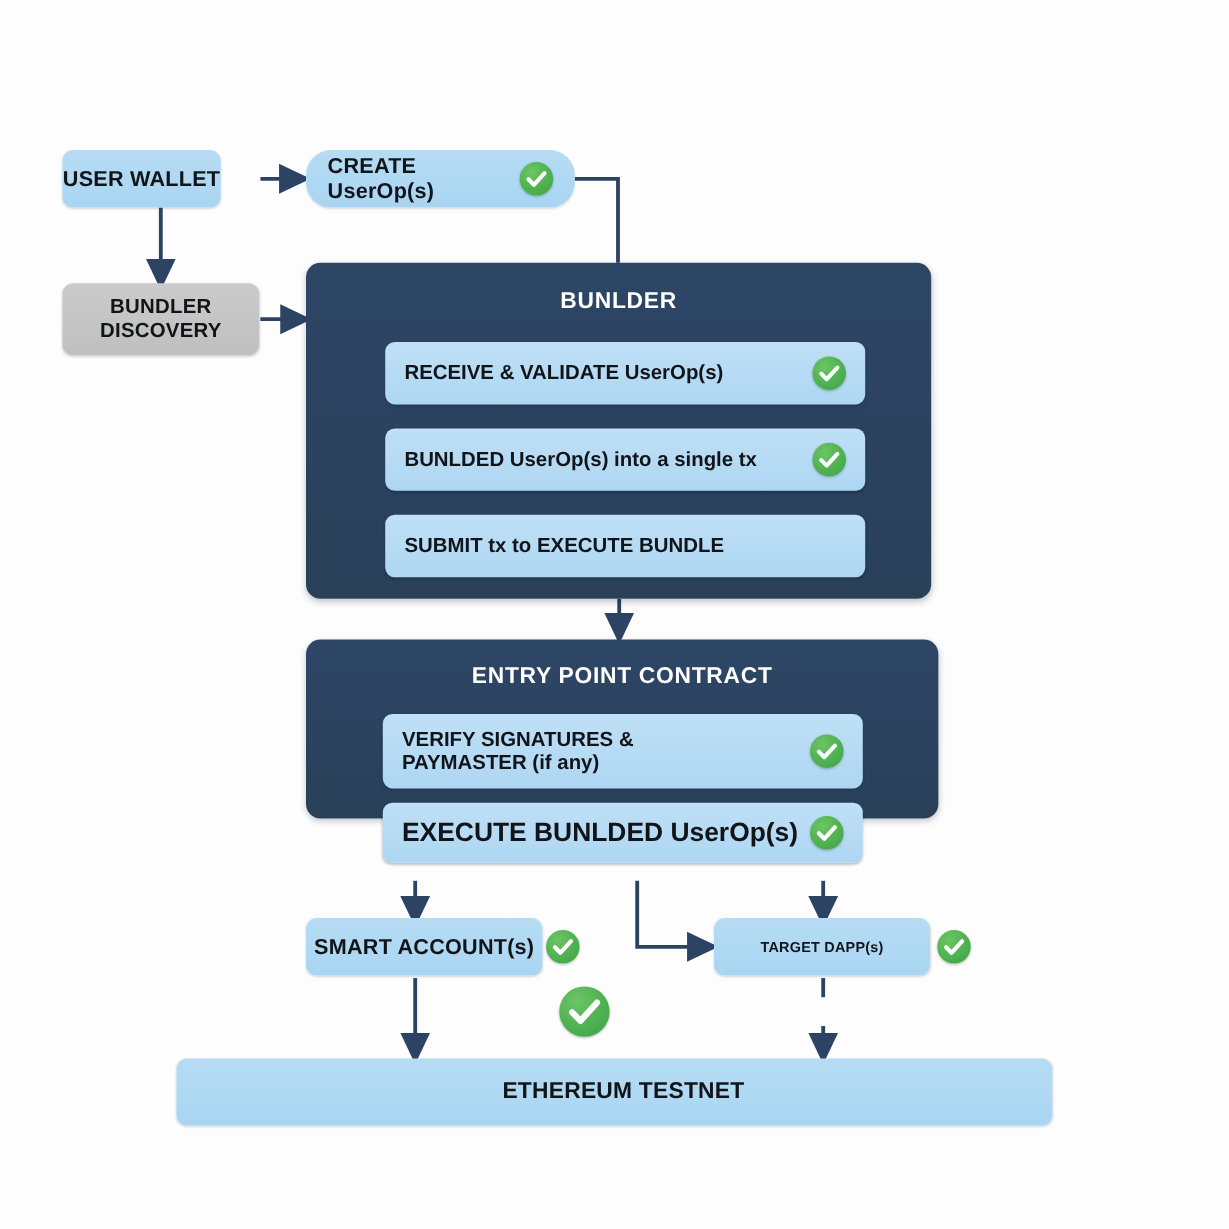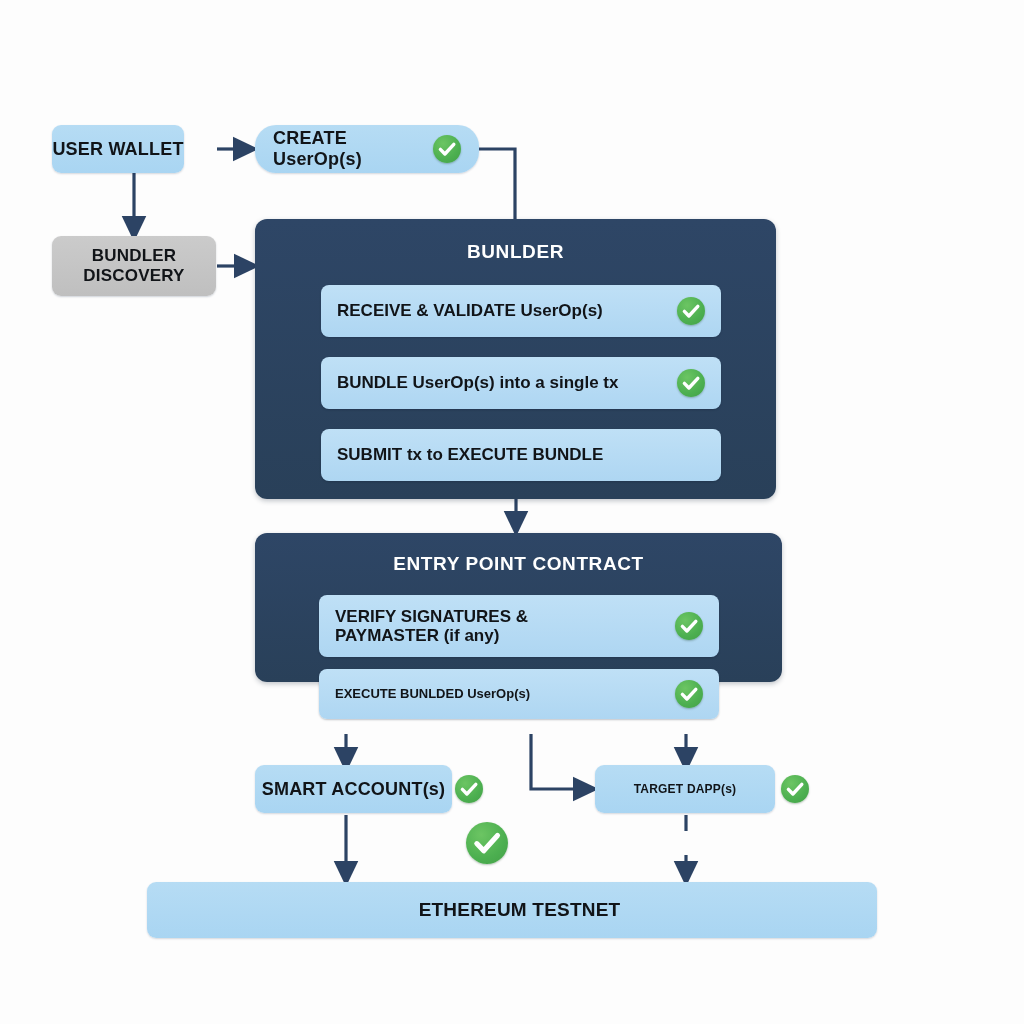--- a/index.html
+++ b/index.html
@@ -142,21 +142,21 @@
     <div class="row" style="left:66px;top:66px;width:400px;height:52px;font-size:17px;">
       <span class="rowtext">RECEIVE &amp; VALIDATE UserOp(s)</span>
       <span class="check">
         <svg viewBox="0 0 28 28">
             <path d="M7.4 14.4 L11.9 19 L20.8 9.3" stroke="#ffffff" stroke-width="3.4" fill="none" stroke-linecap="round" stroke-linejoin="round"></path>
           </svg>
       </span>
     </div>
 
     <div class="row" style="left:66px;top:138px;width:400px;height:52px;font-size:17px;">
-      <span class="rowtext">BUNDLE UserOp(s) into a single tx</span>
+      <span class="rowtext">BUNLDED UserOp(s) into a single tx</span>
       <span class="check">
         <svg viewBox="0 0 28 28">
             <path d="M7.4 14.4 L11.9 19 L20.8 9.3" stroke="#ffffff" stroke-width="3.4" fill="none" stroke-linecap="round" stroke-linejoin="round"></path>
           </svg>
       </span>
     </div>
 
     <div class="row" style="left:66px;top:210px;width:400px;height:52px;font-size:17px;">
       <span class="rowtext">SUBMIT tx to EXECUTE BUNDLE</span>
     </div>
@@ -170,21 +170,21 @@
         <span>VERIFY SIGNATURES &amp;</span><br>
         <span>PAYMASTER (if any)</span>
       </span>
       <span class="check">
         <svg viewBox="0 0 28 28">
             <path d="M7.4 14.4 L11.9 19 L20.8 9.3" stroke="#ffffff" stroke-width="3.4" fill="none" stroke-linecap="round" stroke-linejoin="round"></path>
           </svg>
       </span>
     </div>
 
-    <div class="row" style="left:64px;top:136px;width:400px;height:50px;font-size:13px;">
+    <div class="row" style="left:64px;top:136px;width:400px;height:50px;font-size:22px;">
       <span class="rowtext">EXECUTE BUNLDED UserOp(s)</span>
       <span class="check">
         <svg viewBox="0 0 28 28">
             <path d="M7.4 14.4 L11.9 19 L20.8 9.3" stroke="#ffffff" stroke-width="3.4" fill="none" stroke-linecap="round" stroke-linejoin="round"></path>
           </svg>
       </span>
     </div>
   </div>
 
   <div class="node light center" style="left:255px;top:765px;width:197px;height:48px;font-size:18px;">

